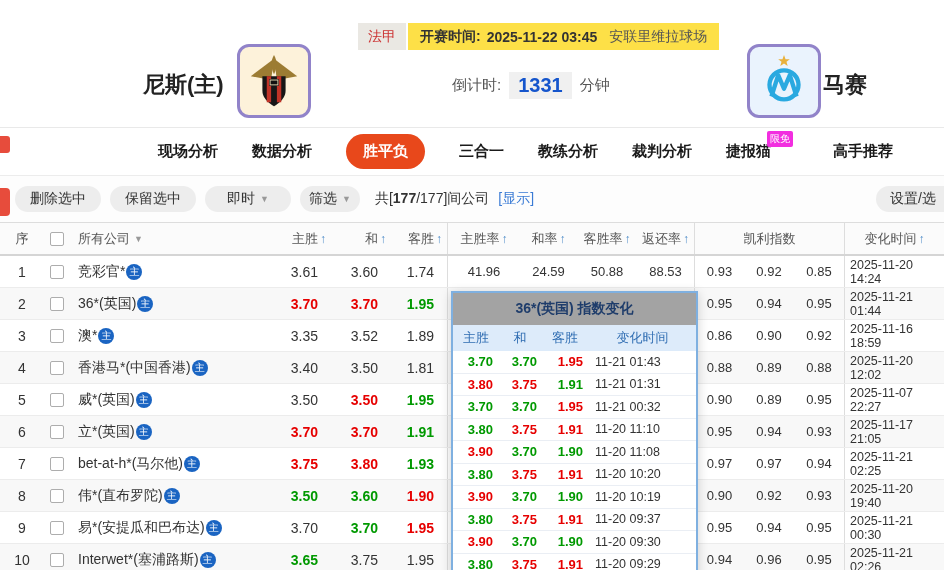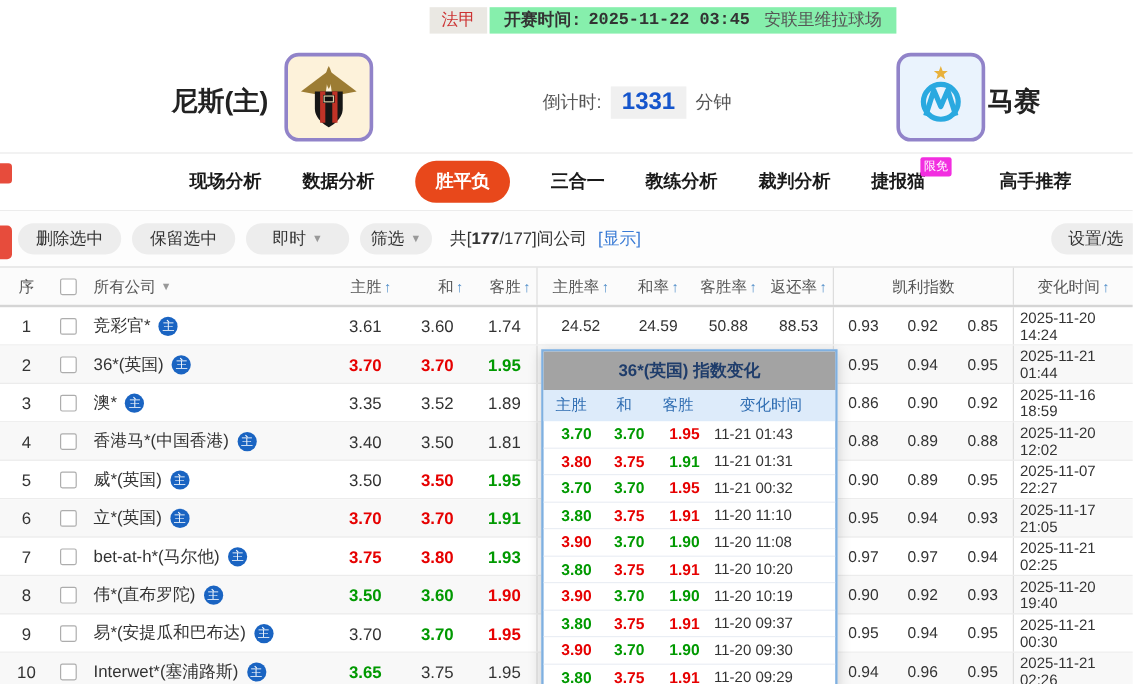--- a/index.html
+++ b/index.html
@@ -1,23 +1,23 @@
 <!DOCTYPE html>
 <html><head>
 <meta charset="utf-8">
 <style>
   * { box-sizing: border-box; margin: 0; padding: 0; }
   html,body { width: 944px; height: 570px; overflow: hidden; background: #fff;
     font-family: "Liberation Sans", "DejaVu Sans", sans-serif; color:#333; position: relative; }
 
   
   .tophdr { position: relative; height: 128px; border-bottom: 1px solid #e9e9e9; }
-  .infostrip { position: absolute; left: 358px; top: 6px; height: 22px; display: flex; font-size: 14px; font-family: Liberation Mono, monospace; }
+  .infostrip { position: absolute; left: 358px; top: 23px; height: 27px; display: flex; font-size: 14px; }
   .league-tag { background:#eae8e3; color:#c33; display:flex; align-items:center; padding:0 10px; margin-right:2px; }
-  .kick-seg { background:#86efac; display:flex; align-items:center; padding:0 12px; gap:6px; }
+  .kick-seg { background:#fde047; display:flex; align-items:center; padding:0 12px; gap:6px; }
   .kick-time { font-weight: bold; color:#333; }
   .venue { color:#555; margin-left:6px; }
   .team-name { position:absolute; top:70px; font-size:22px; font-weight:bold; color:#222; }
   .home-name { left:143px; } .away-name { left:823px; }
   .crest { position:absolute; top:44px; width:74px; height:74px; border:3px solid #9183c9; border-radius:12px;
     display:flex; align-items:center; justify-content:center; }
   .crest-home { left:237px; background:#fdf2da; }
   .crest-away { left:747px; background:#eaf3fd; }
   .countdown { position:absolute; left:452px; top:72px; display:flex; align-items:center; gap:8px; font-size:15px; color:#555; }
   .cd-val { background:#f0f0f0; color:#1555cc; font-size:20px; font-weight:bold; padding:2px 9px; }
@@ -52,21 +52,21 @@
   .c-right14 { justify-content:flex-end; padding-right:14px; }
   .c-right13 { justify-content:flex-end; padding-right:13px; }
   .c-left { padding-left:8px; }
   .bl { border-left:1px solid #ddd; }
   .arrow-up { color:#4e8cc8; font-weight:bold; font-size:12px; margin-left:2px; }
   .dd-down { color:#999; font-size:9px; margin-left:4px; }
   .kelly-hdr { grid-column: span 3; justify-content:center; }
   .trow { height:32px; border-bottom:1px solid #ececec; font-size:14px; }
   .trow.alt { background:#f8f8f8; }
   .checkbox { width:14px; height:14px; border:1px solid #adadad; border-radius:2px; background:#fff; margin:0 auto; }
-  .co-cell { gap:7px; }
+  .co-cell { gap:1px; }
   .badge { width:16px; height:16px; border-radius:50%; background:#1a64c2; color:#fff; font-size:10px;
     display:inline-flex; align-items:center; justify-content:center; flex:none; }
   .t-u { color:#e60000; font-weight:bold; }
   .t-d { color:#009900; font-weight:bold; }
   .t-n { color:#333; }
   .rate { font-size:13px; }
   .timec { font-size:12.5px; padding-left:5px; color:#333; }
 
   
   .popup { position:absolute; left:451px; top:291px; width:247px; z-index:10; background:#fff;
@@ -208,21 +208,21 @@
         <div class="c-cen">
           <span class="checkbox"></span>
         </div>
         <div class="c-left co-cell">
           <span>竞彩官*</span>
           <span class="badge">主</span>
         </div>
         <div class="c-right14 t-n">3.61</div>
         <div class="c-right14 t-n">3.60</div>
         <div class="c-right13 t-n">1.74</div>
-        <div class="c-cen rate bl">24.52</div>
+        <div class="c-cen rate bl">41.96</div>
         <div class="c-cen rate">24.59</div>
         <div class="c-cen rate">50.88</div>
         <div class="c-cen rate">88.53</div>
         <div class="c-cen rate bl">0.93</div>
         <div class="c-cen rate">0.92</div>
         <div class="c-cen rate">0.85</div>
         <div class="timec bl">2025-11-20 14:24</div>
       </div>
       <div class="grid trow alt">
         <div class="c-cen">2</div>

